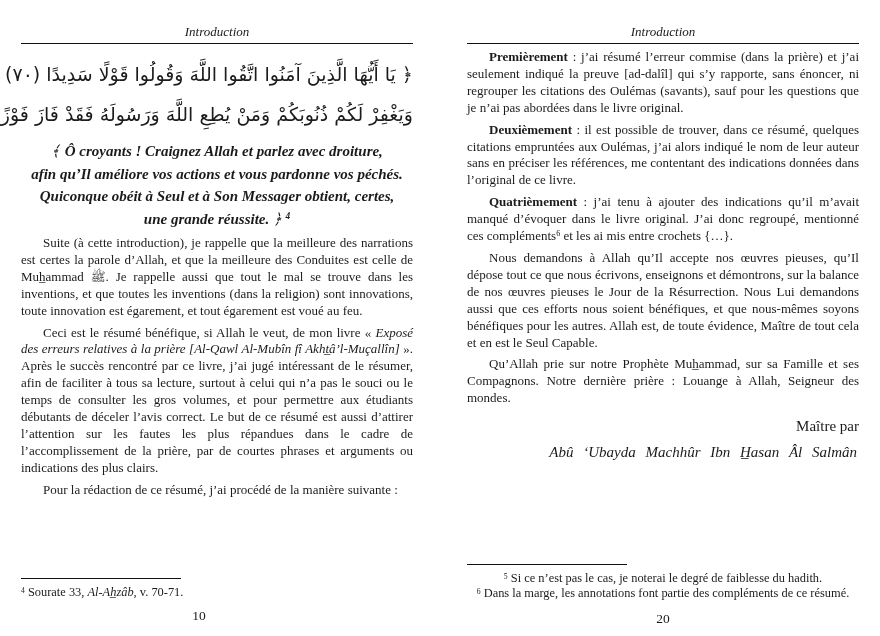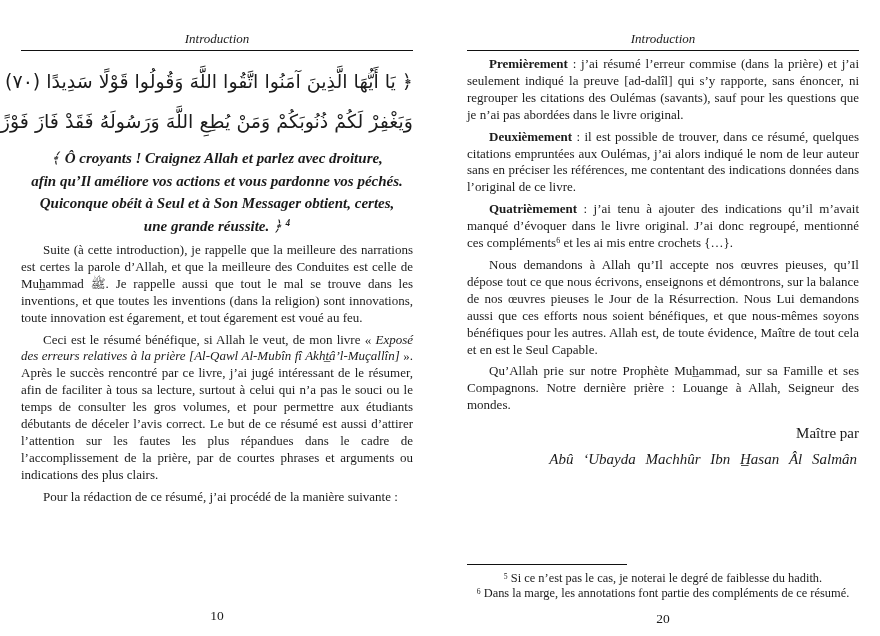--- a/index.html
+++ b/index.html
@@ -1,19 +1,19 @@
 <!DOCTYPE html>
 <html lang="fr"><head>
 <meta charset="utf-8">
 <style>
   html,body{margin:0;padding:0;background:#ffffff;}
   body{width:880px;height:636px;overflow:hidden;color:#1b1b1b;
        font-family:"Liberation Serif","DejaVu Serif",serif;}
   .spread{position:relative;width:880px;height:636px;background:#ffffff;}
-  .page{position:absolute;top:32px;width:392px;}
+  .page{position:absolute;top:25px;width:392px;}
   .page-left{left:21px;}
   .page-right{left:467px;}
 
   .running-header{text-align:center;font-style:italic;font-size:13px;
       padding-bottom:4px;border-bottom:1.6px solid #111;line-height:14px;}
 
   .arabic-verse{direction:rtl;text-align:center;margin:10px 0 4px 0;
       font-family:"DejaVu Sans",sans-serif;font-size:19px;line-height:40px;
       white-space:nowrap;}
 
@@ -28,21 +28,21 @@
   .author{margin:9px 2px 0 0;font-size:15px;line-height:17px;text-align:right;
       font-style:italic;word-spacing:6px;}
 
   .footnotes{position:absolute;width:392px;font-size:12.4px;line-height:15.4px;}
   .footnotes-left{left:21px;top:578px;}
   .footnotes-right{left:467px;top:564px;text-align:center;}
   .fn-rule{width:160px;border-top:1.2px solid #111;margin:0 0 6px 0;}
 
   .page-number{position:absolute;width:392px;text-align:center;
       font-size:13.5px;top:608px;}
-  .page-number-left{left:21px;}
+  .page-number-left{left:3px;}
   .page-number-right{left:467px;top:611px;}
 
   
   .r-b{font-weight:bold;}
   .r-i{font-style:italic;}
   .r-sup{font-size:0.62em;position:relative;top:-0.45em;line-height:0;}
   .r-ar{font-family:"DejaVu Sans",sans-serif;font-size:0.95em;}
   .r-orn{font-family:"DejaVu Sans",sans-serif;font-weight:normal;}
 </style>
 </head>
@@ -63,20 +63,24 @@
       <div class="quote-line"><span>afin qu’Il améliore vos actions et vous pardonne vos péchés.</span></div>
       <div class="quote-line"><span>Quiconque obéit à Seul et à Son Messager obtient, certes,</span></div>
       <div class="quote-line"><span>une grande réussite. </span><span class="r-orn">﴿</span><span> </span><span class="r-sup">4</span></div>
     </div>
 
     <p class="body-par"><span>Suite (à cette introduction), je rappelle que la meilleure des narrations est certes la parole d’Allah, et que la meilleure des Conduites est celle de Muh̲ammad </span><span class="r-ar">ﷺ</span><span>. Je rappelle aussi que tout le mal se trouve dans les inventions, et que toutes les inventions (dans la religion) sont innovations, toute innovation est égarement, et tout égarement est voué au feu.</span></p>
     <p class="body-par"><span>Ceci est le résumé bénéfique, si Allah le veut, de mon livre « </span><span class="r-i">Exposé des erreurs relatives à la prière [Al-Qawl Al-Mubîn fî Akht̲â’l-Muçallîn]</span><span> ». Après le succès rencontré par ce livre, j’ai jugé intéressant de le résumer, afin de faciliter à tous sa lecture, surtout à celui qui n’a pas le souci ou le temps de consulter les gros volumes, et pour permettre aux étudiants débutants de déceler l’avis correct. Le but de ce résumé est aussi d’attirer l’attention sur les fautes les plus répandues dans le cadre de l’accomplissement de la prière, par de courtes phrases et arguments ou indications des plus clairs.</span></p>
     <p class="body-par"><span>Pour la rédaction de ce résumé, j’ai procédé de la manière suivante :</span></p>
   </div>
 
+  <div class="footnotes footnotes-left">
+    <div class="fn-rule"></div>
+    <div class="fn-line"><span class="r-sup">4</span><span> Sourate 33, </span><span class="r-i">Al-Ah̲zâb</span><span>, v. 70-71.</span></div>
+  </div>
   <div class="page-number page-number-left">10</div>
 
   <div class="page page-right">
     <div class="running-header">Introduction</div>
 
     <p class="body-par"><span class="r-b">Premièrement</span><span> : j’ai résumé l’erreur commise (dans la prière) et j’ai seulement indiqué la preuve [ad-dalîl] qui s’y rapporte, sans énoncer, ni regrouper les citations des Oulémas (savants), sauf pour les questions que je n’ai pas abordées dans le livre original.</span></p>
     <p class="body-par"><span class="r-b">Deuxièmement</span><span> : il est possible de trouver, dans ce résumé, quelques citations empruntées aux Oulémas, j’ai alors indiqué le nom de leur auteur sans en préciser les références, me contentant des indications données dans l’original de ce livre.</span></p>
     <p class="body-par"><span class="r-b">Quatrièmement</span><span> : j’ai tenu à ajouter des indications qu’il m’avait manqué d’évoquer dans le livre original. J’ai donc regroupé, mentionné ces compléments</span><span class="r-sup">6</span><span> et les ai mis entre crochets {…}.</span></p>
     <p class="body-par"><span>Nous demandons à Allah qu’Il accepte nos œuvres pieuses, qu’Il dépose tout ce que nous écrivons, enseignons et démontrons, sur la balance de nos œuvres pieuses le Jour de la Résurrection. Nous Lui demandons aussi que ces efforts nous soient bénéfiques, et que nous-mêmes soyons bénéfiques pour les autres. Allah est, de toute évidence, Maître de tout cela et en est le Seul Capable.</span></p>
     <p class="body-par"><span>Qu’Allah prie sur notre Prophète Muh̲ammad, sur sa Famille et ses Compagnons. Notre dernière prière : Louange à Allah, Seigneur des mondes.</span></p>

